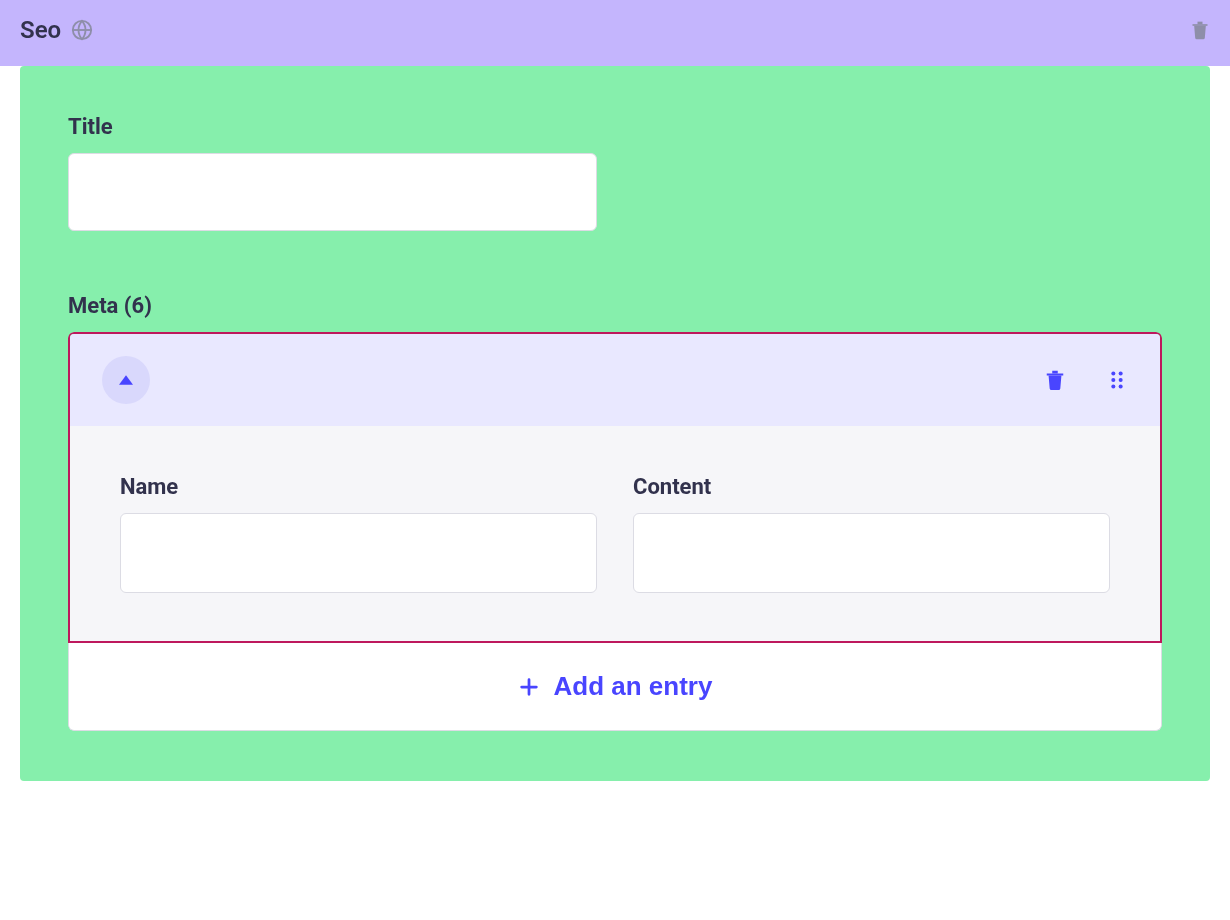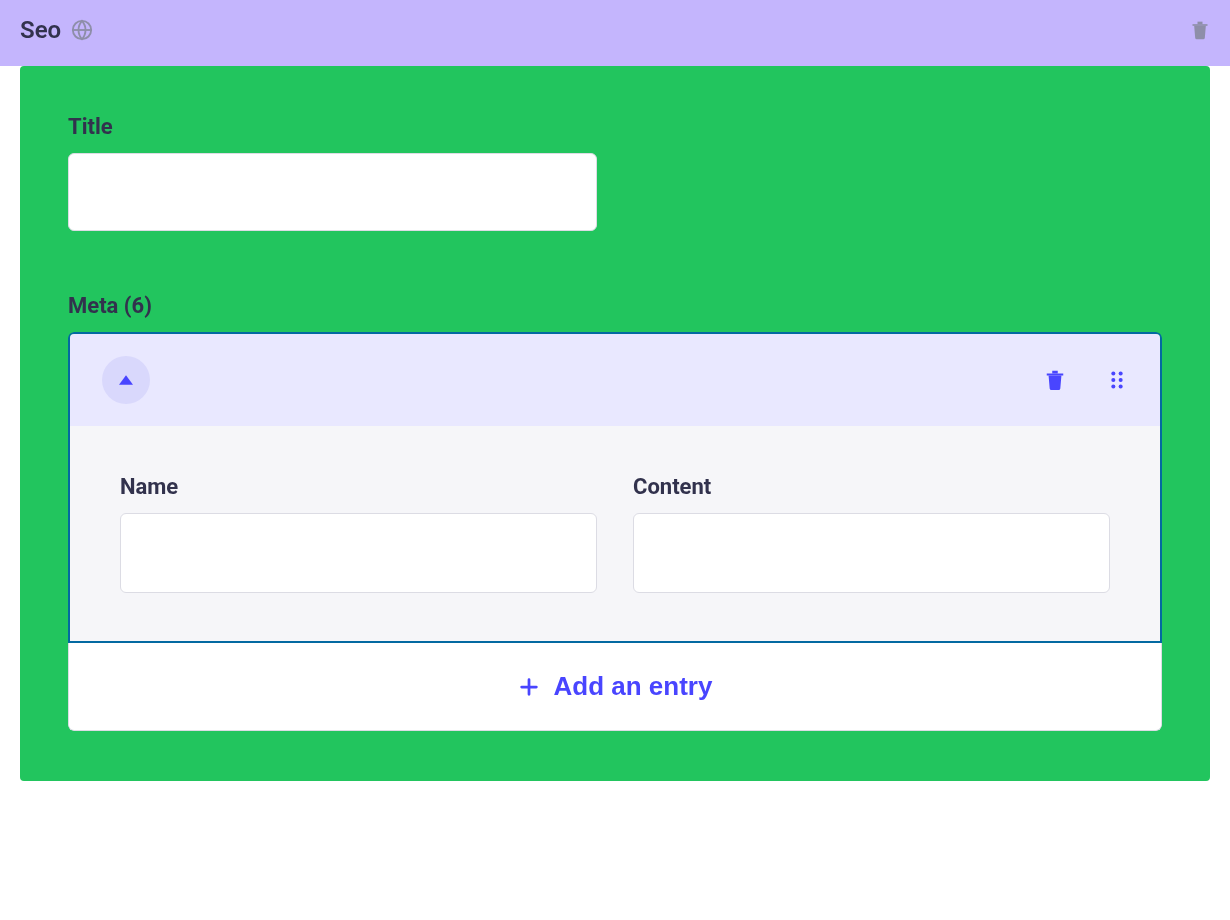--- a/index.html
+++ b/index.html
@@ -25,21 +25,21 @@
       font-size: 24px;
       font-weight: 600;
       color: #32324d;
     }
     .globe-icon svg { width: 22px; height: 22px; }
     .globe-icon { color: #8e8ea9; display:flex; align-items:center; }
     .top-trash-btn { background:none; border:none; cursor:pointer; color:#8e8ea9; display:flex; }
     .top-trash-btn svg { width:20px; height:22px; }
 
     .panel {
-      background:#22c55e;
+      background:#86efac;
       margin: 0 20px 20px 20px;
       border-radius: 4px;
       padding: 48px 48px 50px 48px;
     }
 
     .row-2 { display:grid; grid-template-columns: 1fr 1fr; gap: 36px; }
     .field-label { font-size: 22px; font-weight: 700; color:#32324d; margin-bottom: 14px; display:block; }
     .text-input {
       width:100%; height: 78px; background:#fff; border:1px solid #dcdce4; border-radius:6px;
       font-size:18px; padding: 10px 14px; color:#32324d;
@@ -48,21 +48,21 @@
       width:100%; height: 212px; background:#fff; border:1px solid #dcdce4; border-radius:6px;
       font-size:18px; padding: 14px; color:#32324d; resize: vertical;
     }
 
     .repeatable-label {
       font-size: 22px; font-weight: 700; color:#32324d; margin-top: 62px; margin-bottom: 14px;
     }
 
     .repeat-container { border-radius: 6px; overflow:hidden; }
     .repeat-entry {
-      border: 2px solid #0369a1;
+      border: 2px solid #be185d;
       border-radius: 6px 6px 0 0;
       overflow:hidden;
     }
     .repeat-header {
       background: #e9e8ff;
       display:flex; align-items:center; justify-content:space-between;
       padding: 22px 32px;
     }
     .collapse-btn {
       width: 48px; height:48px; border-radius:50%;

